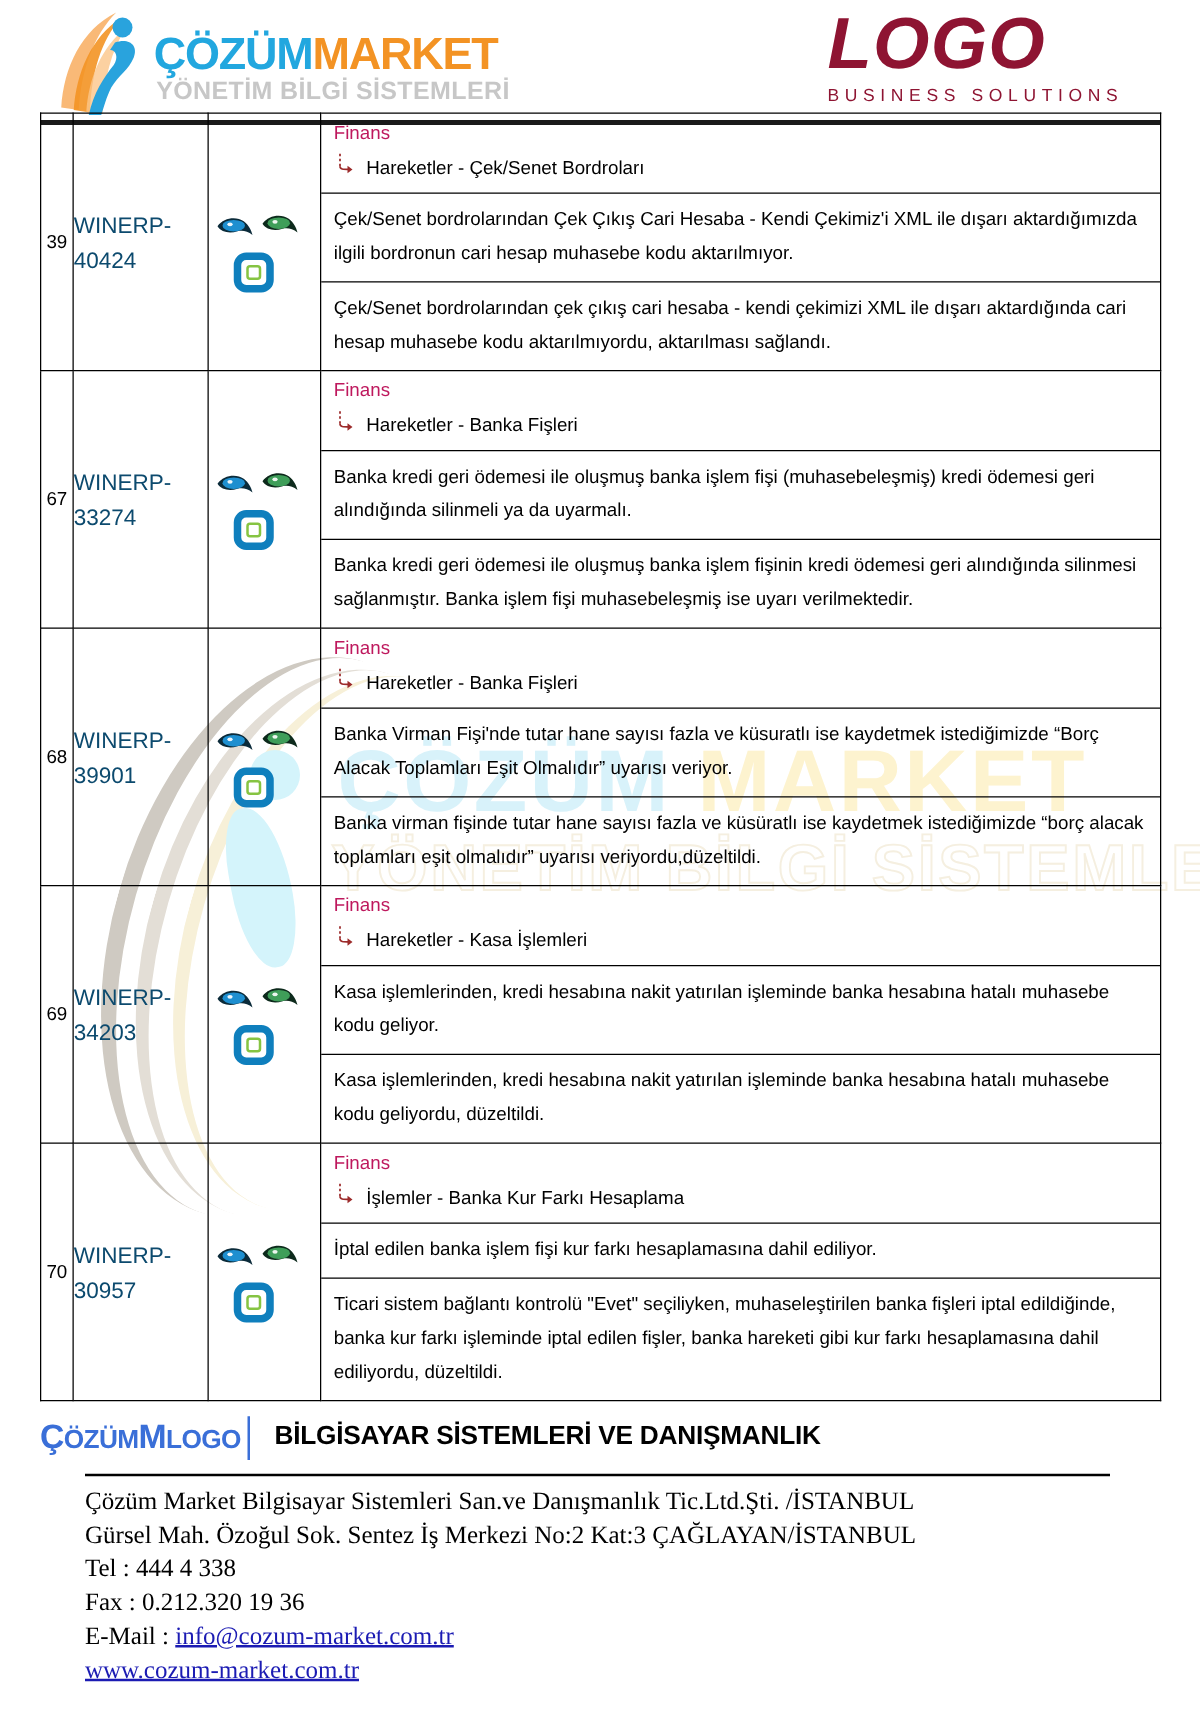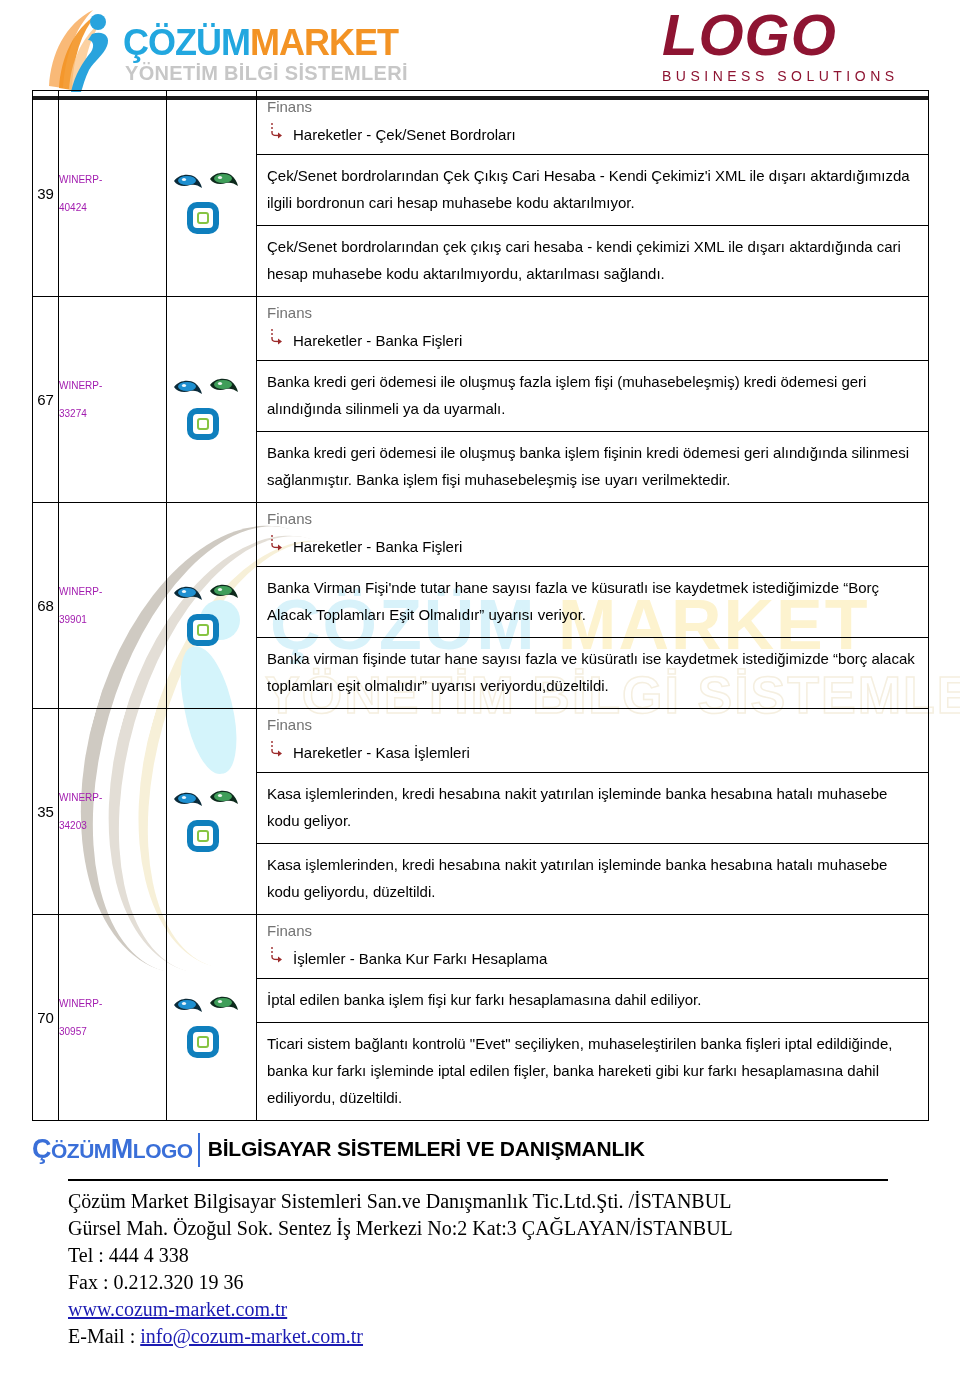--- a/index.html
+++ b/index.html
@@ -166,22 +166,22 @@
   .col-body  { width: 672px; }
 
   .cell-no {
     text-align: center;
     vertical-align: middle !important;
     font-size: 15px;
     color: #000;
   }
   .cell-code {
     vertical-align: middle !important;
-    font-size: 10px;
-    color: #a21caf;
+    font-size: 18px;
+    color: #0c4a6e;
     padding: 0 4px 0 6px;
     line-height: 28px;
   }
   .cell-code .code-part { display: block; }
 
   .cell-icon { position: relative; vertical-align: middle !important; }
   .icon-stack {
     position: relative;
     width: 88px;
     height: 96px;
@@ -207,21 +207,21 @@
     border-radius: 3px;
     box-sizing: border-box;
   }
 
   .sub { border-bottom: 1px solid #000; }
   .sub:last-child { border-bottom: none; }
 
   .module-block { padding: 6px 8px 8px 10px; }
   .module-name {
     font-size: 15px;
-    color: #737373;
+    color: #be185d;
     line-height: 20px;
   }
   .module-path {
     font-size: 15px;
     color: #000;
     line-height: 22px;
     margin-top: 7px;
     padding-left: 26px;
     position: relative;
   }
@@ -259,21 +259,21 @@
     border-right: 2px solid #3a6fd8;
     padding-right: 5px;
     line-height: 32px;
   }
   #footer-brand .fb-logo .sm { font-size: 21px; }
   #footer-brand .fb-tag {
     display: inline-block;
     font-size: 21px;
     font-weight: bold;
     color: #000;
-    padding-left: 8px;
+    padding-left: 20px;
     letter-spacing: -0.2px;
     vertical-align: top;
     line-height: 32px;
   }
   #footer-rule {
     margin-top: 12px;
     margin-left: 36px;
     width: 820px;
     height: 2px;
     background: #000;
@@ -395,21 +395,21 @@
         </td>
         <td>
           <div class="sub module-block">
             <div class="module-name">Finans</div>
             <div class="module-path"><svg class="arrow-icon" viewBox="0 0 16 18">
                 <path d="M3 1 L3 11" stroke="#9c2b2b" stroke-width="1.4" fill="none" stroke-dasharray="2 2"></path>
                 <path d="M3 11 C3 13.5 5 13.5 11 13.5" stroke="#9c2b2b" stroke-width="1.4" fill="none"></path>
                 <path d="M9 10.5 L13 13.5 L9 16.5 Z" fill="#9c2b2b"></path>
               </svg>Hareketler - Banka Fişleri</div>
           </div>
-          <div class="sub desc-block">Banka kredi geri ödemesi ile oluşmuş fazla işlem fişi (muhasebeleşmiş) kredi ödemesi geri alındığında silinmeli ya da uyarmalı.</div>
+          <div class="sub desc-block">Banka kredi geri ödemesi ile oluşmuş banka işlem fişi (muhasebeleşmiş) kredi ödemesi geri alındığında silinmeli ya da uyarmalı.</div>
           <div class="sub desc-block">Banka kredi geri ödemesi ile oluşmuş banka işlem fişinin kredi ödemesi geri alındığında silinmesi sağlanmıştır. Banka işlem fişi muhasebeleşmiş ise uyarı verilmektedir.</div>
         </td>
       </tr>
       <tr>
         <td class="cell-no">68</td>
         <td class="cell-code">
           <span class="code-part">WINERP-</span>
           <span class="code-part">39901</span>
         </td>
         <td class="cell-icon">
@@ -436,21 +436,21 @@
                 <path d="M3 1 L3 11" stroke="#9c2b2b" stroke-width="1.4" fill="none" stroke-dasharray="2 2"></path>
                 <path d="M3 11 C3 13.5 5 13.5 11 13.5" stroke="#9c2b2b" stroke-width="1.4" fill="none"></path>
                 <path d="M9 10.5 L13 13.5 L9 16.5 Z" fill="#9c2b2b"></path>
               </svg>Hareketler - Banka Fişleri</div>
           </div>
           <div class="sub desc-block">Banka Virman Fişi'nde tutar hane sayısı fazla ve küsuratlı ise kaydetmek istediğimizde “Borç Alacak Toplamları Eşit Olmalıdır” uyarısı veriyor.</div>
           <div class="sub desc-block">Banka virman fişinde tutar hane sayısı fazla ve küsüratlı ise kaydetmek istediğimizde “borç alacak toplamları eşit olmalıdır” uyarısı veriyordu,düzeltildi.</div>
         </td>
       </tr>
       <tr>
-        <td class="cell-no">35</td>
+        <td class="cell-no">69</td>
         <td class="cell-code">
           <span class="code-part">WINERP-</span>
           <span class="code-part">34203</span>
         </td>
         <td class="cell-icon">
           <div class="icon-stack">
             <svg class="bird bird-blue" viewBox="0 0 30 20">
               <path d="M1 9 C6 2 16 1 22 5 C26 8 28 12 29 16 C25 13 21 12 17 13 C11 15 4 14 1 9 Z" fill="#0b2b3a"></path>
               <ellipse cx="14" cy="8.5" rx="9" ry="4.6" fill="#1e8fd0"></ellipse>
               <ellipse cx="11" cy="7.4" rx="2.1" ry="1.5" fill="#ffffff" opacity="0.92"></ellipse>
@@ -520,16 +520,16 @@
 <div id="footer">
   <div id="footer-brand">
     <span class="fb-logo"><span>Ç</span><span class="sm">ÖZÜM</span><span>M</span><span class="sm">LOGO</span></span><span class="fb-tag">BİLGİSAYAR SİSTEMLERİ VE DANIŞMANLIK</span>
   </div>
   <div id="footer-rule"></div>
   <div id="footer-address">
     <div>Çözüm Market Bilgisayar Sistemleri San.ve Danışmanlık Tic.Ltd.Şti. /İSTANBUL</div>
     <div>Gürsel Mah. Özoğul Sok. Sentez İş Merkezi No:2 Kat:3 ÇAĞLAYAN/İSTANBUL</div>
     <div>Tel : 444 4 338</div>
     <div>Fax : 0.212.320 19 36</div>
+    <div><span>E-Mail : </span><a class="link" href="#">info@cozum-market.com.tr</a></div>
     <div><a class="link" href="#">www.cozum-market.com.tr</a></div>
-    <div><span>E-Mail : </span><a class="link" href="#">info@cozum-market.com.tr</a></div>
   </div>
 </div>
 
 </body></html>

